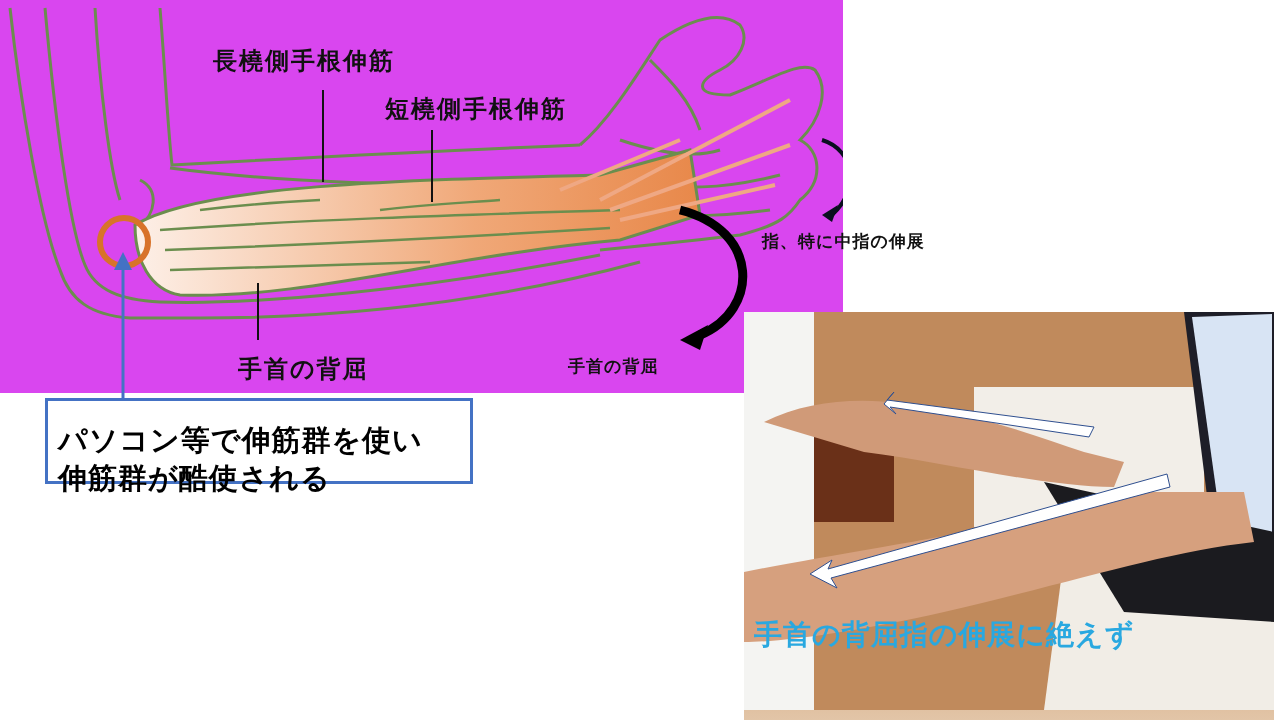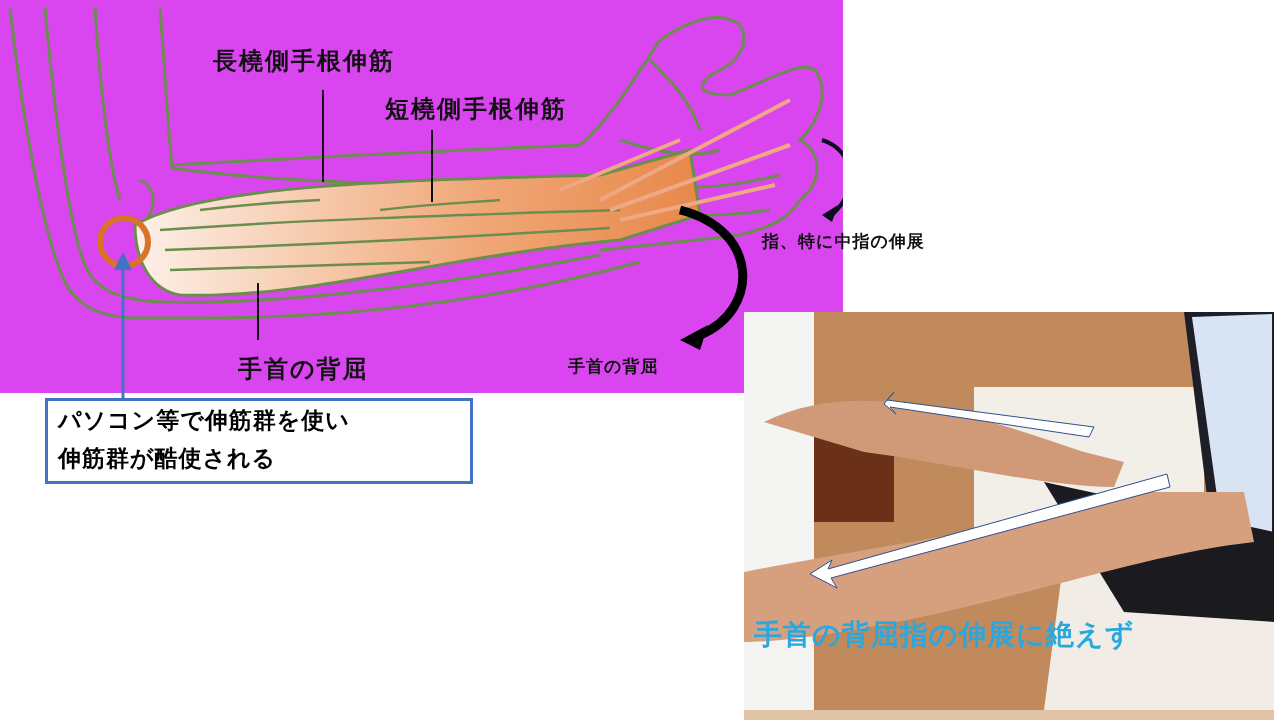--- a/index.html
+++ b/index.html
@@ -4,21 +4,21 @@
 <style>
   html, body { margin:0; padding:0; }
   body { width:1280px; height:720px; position:relative; background:#ffffff; overflow:hidden;
          font-family:"DejaVu Sans", "Liberation Sans", sans-serif; }
   .illus { position:absolute; left:0; top:0; width:843px; height:393px; background:#d946ef; }
   .illus svg { position:absolute; left:0; top:0; }
   .lbl { position:absolute; color:#111; font-weight:bold; white-space:nowrap; letter-spacing:2px; }
   .lbl-big { font-size:24px; }
   .lbl-sm { font-size:17px; letter-spacing:1px; }
   .callout { position:absolute; left:45px; top:398px; width:428px; height:86px; border:3px solid #4472c4;
-             background:#fff; box-sizing:border-box; padding:0 10px; font-size:23px; line-height:38px;
+             background:#fff; box-sizing:border-box; padding:20px 10px; font-size:29px; line-height:38px;
              color:#000; font-weight:bold; letter-spacing:1px; }
   .photo { position:absolute; left:744px; top:312px; width:530px; height:506px; overflow:hidden;
            background:linear-gradient(180deg,#b5804f 0%,#c79668 40%,#d4a274 60%,#efe6d8 100%); }
   .caption { position:absolute; left:10px; color:#29a8e0; font-size:28px; font-weight:bold; line-height:36px;
              white-space:nowrap; letter-spacing:1px; }
 </style>
 </head>
 <body>
 
 <div class="illus">

